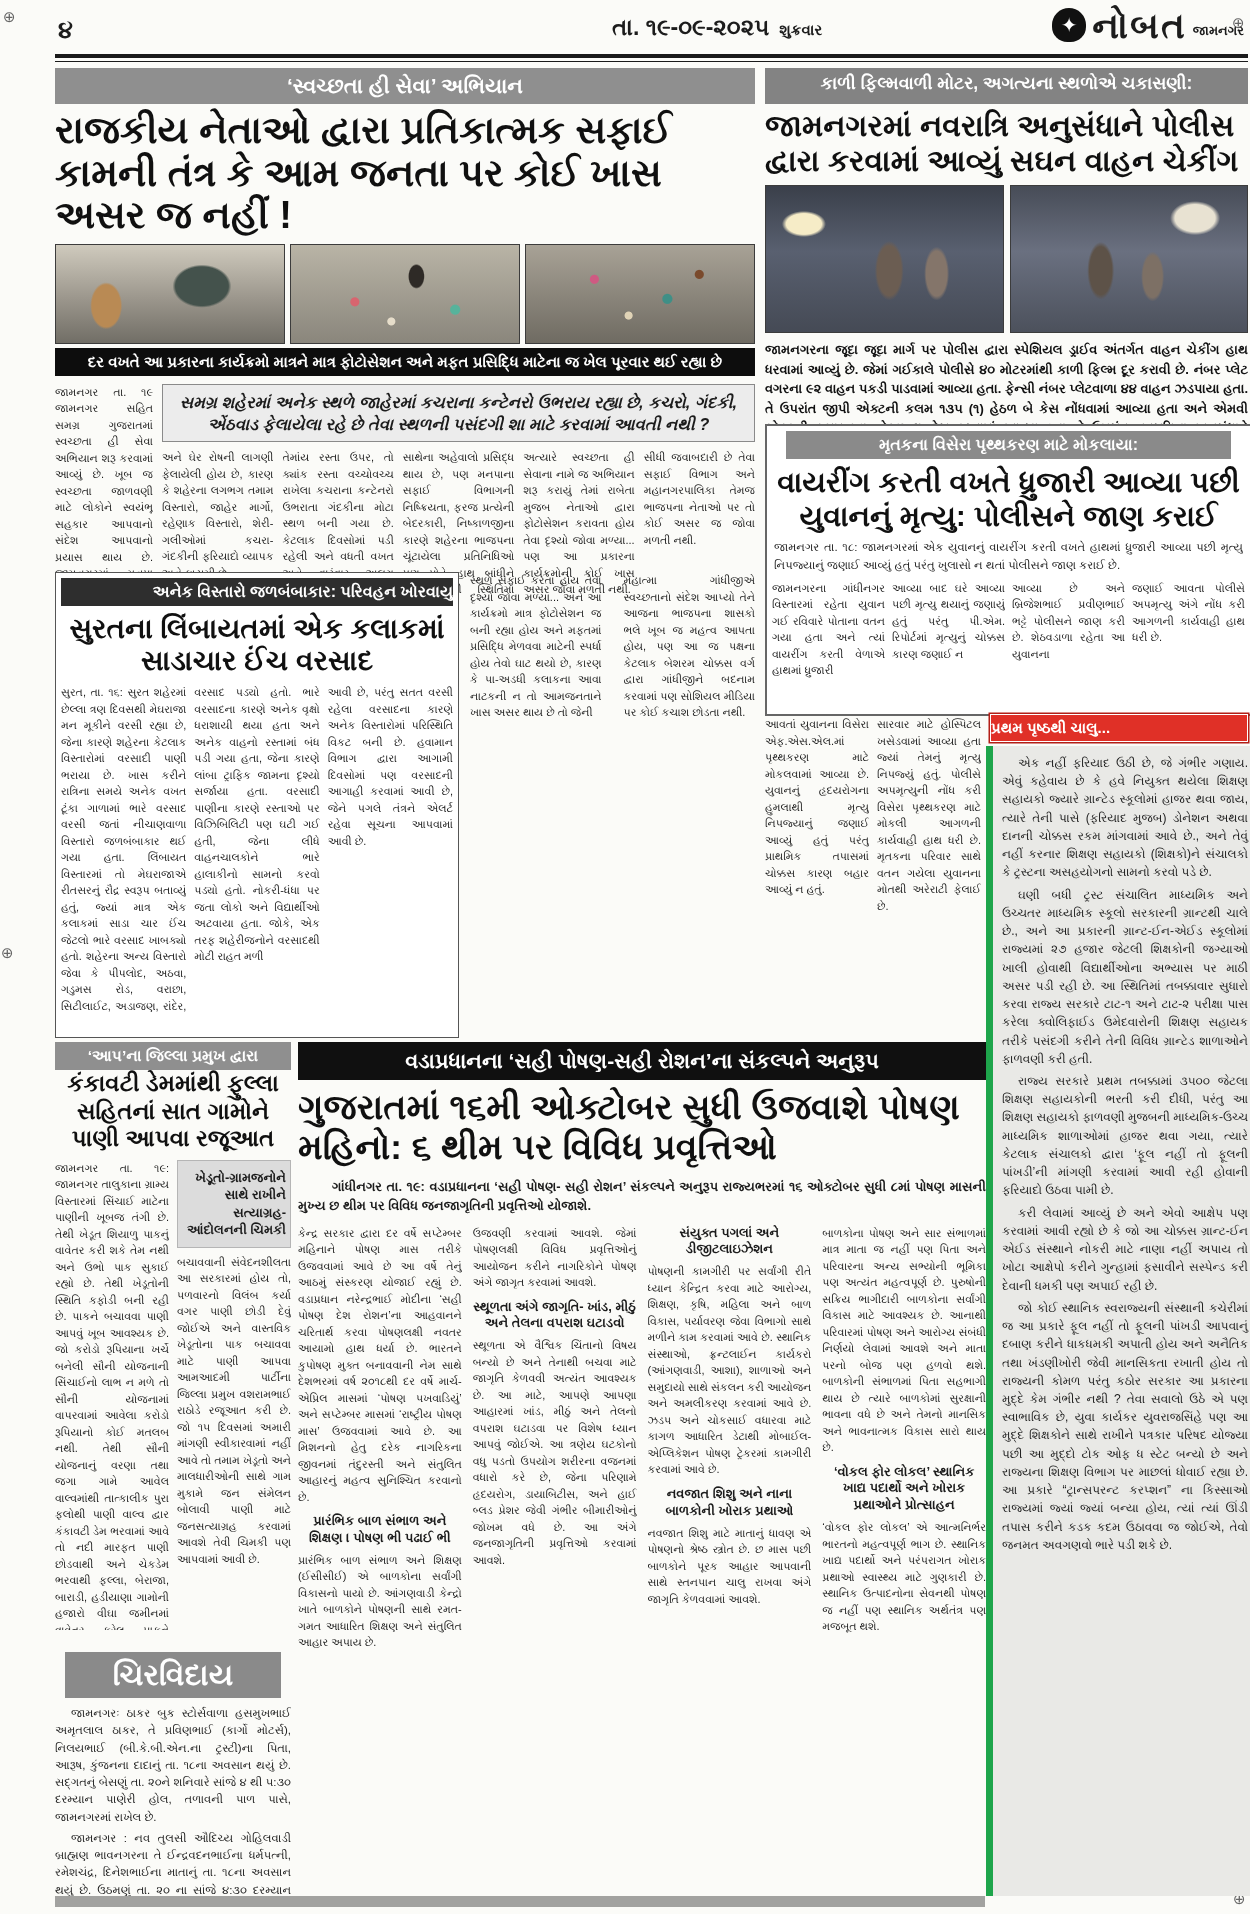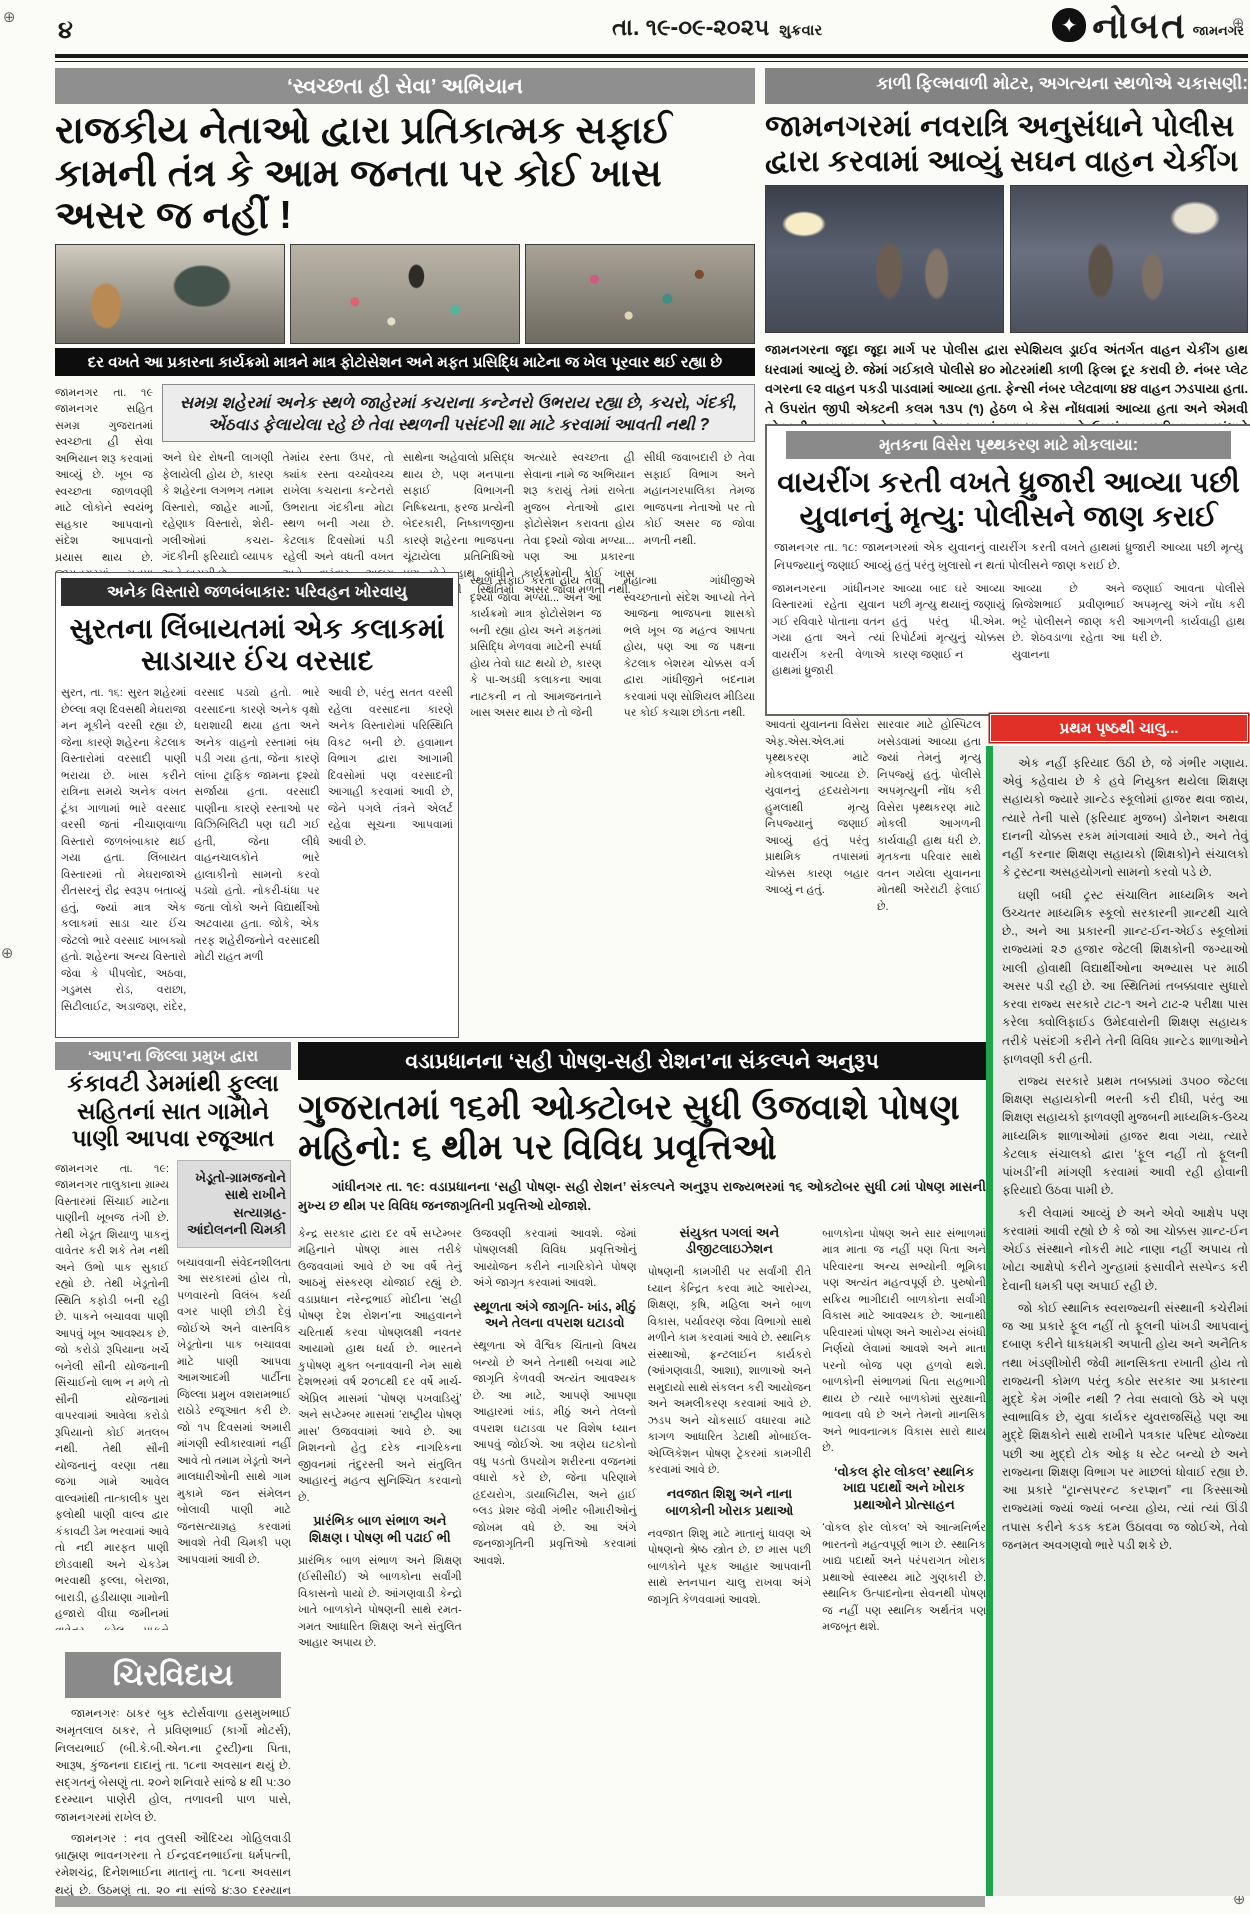--- a/index.html
+++ b/index.html
@@ -13,21 +13,21 @@
   .weekday{font-size:15px;font-weight:600;margin-left:10px;}
   .masthead{display:flex;align-items:flex-end;gap:6px;}
   .mast-logo{width:34px;height:34px;background:#111;color:#fff;border-radius:50% 50% 45% 45%;
              display:flex;align-items:center;justify-content:center;font-size:20px;}
   .mast-name{font-size:36px;font-weight:800;letter-spacing:2px;line-height:.9;}
   .mast-city{font-size:13px;font-weight:700;padding-bottom:3px;}
   .toprule{position:absolute;left:55px;width:1193px;border-top:4px solid #1a1a1a;}
   .toprule2{position:absolute;left:55px;width:1193px;border-top:1.5px solid #1a1a1a;}
   
   .kicker{background:#8f8f8f;color:#fff;font-weight:bold;text-align:center;}
-  .kicker-dark{background:#2e2e2e;color:#fff;font-weight:bold;text-align:center;}
+  .kicker-dark{background:#2e2e2e;color:#fff;font-weight:bold;text-align:right;}
   .kicker-black{background:#101010;color:#fff;font-weight:bold;text-align:center;}
   .headline{font-weight:800;color:#101010;}
   .bodytxt{font-size:11px;line-height:1.5;text-align:justify;overflow:hidden;}
   .cols{display:flex;}
   .col{flex:1;overflow:hidden;}
   .ph{flex:1;border:1px solid #3c3c3c;}
   .capbar{background:#0d0d0d;color:#fff;font-weight:bold;text-align:center;}
   .subhead{font-weight:bold;text-align:center;font-size:13px;line-height:1.3;margin:8px 0 5px;}
   p{margin:0 0 4px;}
   .indent{text-indent:16px;}
@@ -53,21 +53,21 @@
         radial-gradient(28px 60px at 38% 58%,#5d5248 0 40%,rgba(0,0,0,0) 48%),
         radial-gradient(24px 52px at 60% 62%,#7d7065 0 40%,rgba(0,0,0,0) 48%),
         linear-gradient(180deg,#474c57 0%,#6a7080 45%,#4c515c 100%);}
   
   .surat-box{border:1.5px solid #555;background:#fff;padding:5px;}
   .wiring-box{border:2px solid #666;background:#fff;padding:5px;}
   .boxhead{background:#ececec;border:1.5px solid #8a8a8a;font-weight:bold;font-size:16.5px;
            text-align:center;line-height:1.35;padding:6px 10px;flex:1;}
   .subbox{background:#dcdcdc;border:1px solid #b5b5b5;font-weight:bold;font-size:13px;
           text-align:right;line-height:1.35;padding:8px 4px;margin-bottom:6px;}
-  .redbar{background:#e03027;color:#fff;font-weight:bold;font-size:15px;text-align:center;
+  .redbar{background:#e03027;color:#fff;font-weight:bold;font-size:15px;
           line-height:26px;border:1.5px solid #fff;box-shadow:0 0 0 1.5px #b31f17;}
   .contbox{background:#e9e9e6;border-left:7px solid #1ea54b;border-right:7px solid #1ea54b;
            padding:8px 9px;font-size:12px;line-height:1.52;text-align:justify;overflow:hidden;}
   .obit-hdr{background:#8a8a8a;color:#fff;font-size:30px;font-weight:800;text-align:center;
             height:46px;line-height:46px;margin:0 10px;}
   .botbar{background:#a2a2a0;}
 </style>
 </head>
 <body>
 
@@ -126,21 +126,21 @@
       <div class="col bodytxt">આવી છે, પરંતુ સતત વરસી રહેલા વરસાદના કારણે અનેક વિસ્તારોમાં પરિસ્થિતિ વિકટ બની છે. હવામાન વિભાગ દ્વારા આગામી દિવસોમાં પણ વરસાદની આગાહી કરવામાં આવી છે, જેને પગલે તંત્રને એલર્ટ રહેવા સૂચના આપવામાં આવી છે.</div>
     </div>
   </div>
 
   <div class="abs cols" style="left:470px;top:572px;width:285px;height:462px;gap:22px;">
     <div class="col bodytxt">સ્થળે સફાઈ કરતા હોય તેવા દૃશ્યો જોવા મળ્યા... અને આ કાર્યક્રમો માત્ર ફોટોસેશન જ બની રહ્યા હોય અને મફતમાં પ્રસિદ્ધિ મેળવવા માટેની સ્પર્ધા હોય તેવો ઘાટ થયો છે, કારણ કે પા-અડધી કલાકના આવા નાટકની ન તો આમજનતાને ખાસ અસર થાય છે તો જેની</div>
     <div class="col bodytxt">મહાત્મા ગાંધીજીએ સ્વચ્છતાનો સંદેશ આપ્યો તેને આજના ભાજપના શાસકો ભલે ખૂબ જ મહત્વ આપતા હોય, પણ આ જ પક્ષના કેટલાક બેશરમ ચોક્કસ વર્ગ દ્વારા ગાંધીજીને બદનામ કરવામાં પણ સોશિયલ મીડિયા પર કોઈ કચાશ છોડતા નથી.</div>
   </div>
 
   <div class="abs" style="left:765px;top:68px;width:483px;">
-    <div class="kicker" style="height:36px;line-height:30px;font-size:17.5px;background:#838383;text-align:right;">કાળી ફિલ્મવાળી મોટર, અગત્યના સ્થળોએ ચકાસણી:</div>
+    <div class="kicker" style="height:36px;line-height:30px;font-size:17.5px;background:#838383;">કાળી ફિલ્મવાળી મોટર, અગત્યના સ્થળોએ ચકાસણી:</div>
     <div class="headline" style="font-size:30px;line-height:1.15;margin-top:5px;">જામનગરમાં નવરાત્રિ અનુસંધાને પોલીસ દ્વારા કરવામાં આવ્યું સઘન વાહન ચેકીંગ</div>
     <div class="cols" style="gap:6px;height:148px;margin-top:7px;">
       <div class="ph phB"></div>
       <div class="ph phB2"></div>
     </div>
     <div class="bodytxt" style="font-size:13px;font-weight:600;line-height:1.5;margin-top:7px;height:96px;color:#111;">જામનગરના જૂદા જૂદા માર્ગ પર પોલીસ દ્વારા સ્પેશિયલ ડ્રાઈવ અંતર્ગત વાહન ચેકીંગ હાથ ધરવામાં આવ્યું છે. જેમાં ગઈકાલે પોલીસે ૪૦ મોટરમાંથી કાળી ફિલ્મ દૂર કરાવી છે. નંબર પ્લેટ વગરના ૯૨ વાહન પકડી પાડવામાં આવ્યા હતા. ફેન્સી નંબર પ્લેટવાળા ૪૪ વાહન ઝડપાયા હતા. તે ઉપરાંત જીપી એક્ટની કલમ ૧૩૫ (૧) હેઠળ બે કેસ નોંધવામાં આવ્યા હતા અને એમવી એક્ટની કલમ ૧૮૫ હેઠળ છ કેસ કરવામાં આવ્યા હતા. તે ઉપરાંત નવરાત્રિના અનુસંધાને ગરબાના આયોજનના સ્થળ તેમજ અગત્યના પોઈન્ટ પર પણ ચેકીંગ કરવામાં આવ્યું હતું.</div>
   </div>
 
   <div class="abs wiring-box" style="left:765px;top:424px;width:473px;height:278px;">
     <div class="kicker" style="height:28px;line-height:28px;font-size:16px;margin:0 14px;background:#8a8a8a;">મૃતકના વિસેરા પૃથ્થકરણ માટે મોકલાયા:</div>

